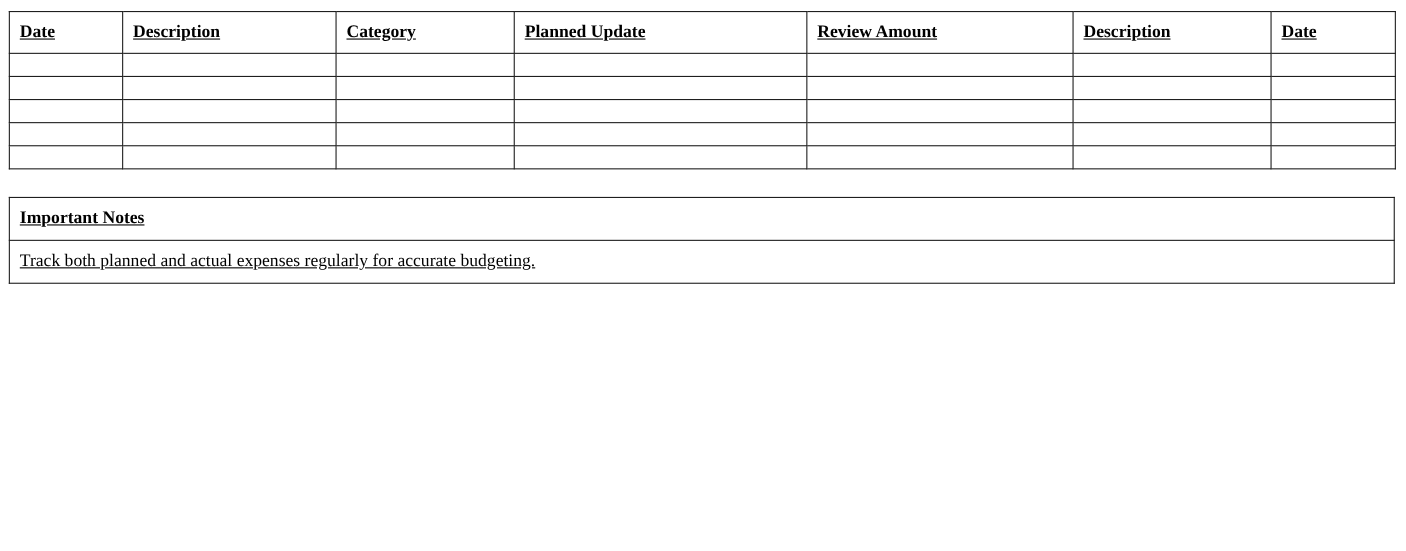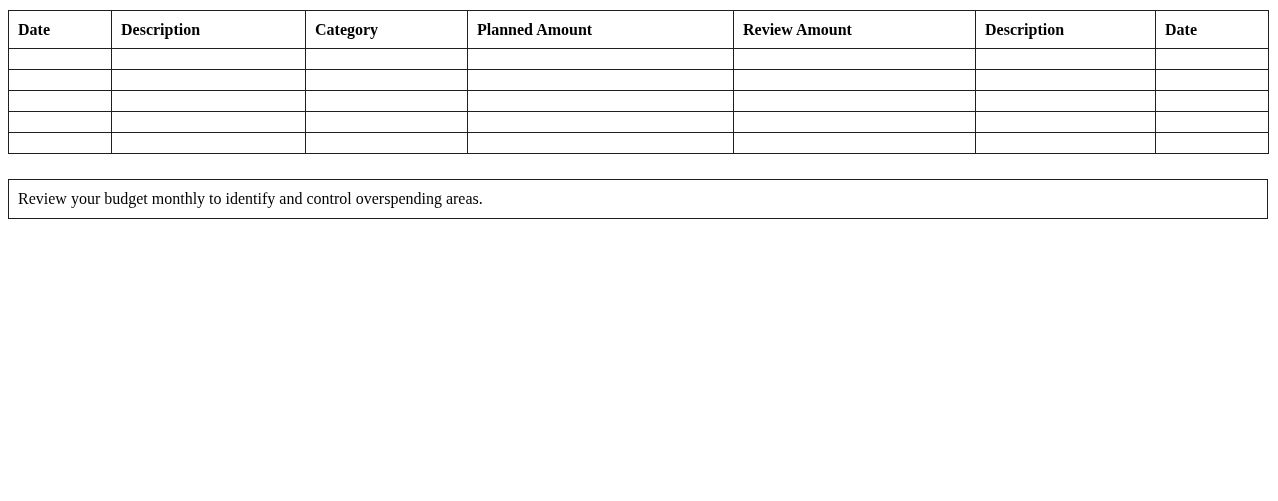--- a/index.html
+++ b/index.html
@@ -23,20 +23,21 @@
     table-layout:fixed;
     width:1260px;
     margin-left:8px;
   }
   td,th{
     border:1.5px solid var(--border-color);
     padding:0 5px 0 9px;
     vertical-align:middle;
     overflow:hidden;
     white-space:nowrap;
+    text-decoration:underline;
   }
 
   
   .budget{margin-top:10px;}
   .budget thead tr{height:38px;}
   .budget tbody tr{height:21px;}
   .budget th{
     text-align:left;
     font-weight:bold;
     font-size:16px;
@@ -67,21 +68,21 @@
       <col class="col-planned">
       <col class="col-actual">
       <col class="col-difference">
       <col class="col-notes">
     </colgroup>
     <thead>
       <tr>
         <th>Date</th>
         <th>Description</th>
         <th>Category</th>
-        <th>Planned Amount</th>
+        <th>Planned Update</th>
         <th>Review Amount</th>
         <th>Description</th>
         <th>Date</th>
       </tr>
     </thead>
     <tbody>
       <tr>
         <td></td>
         <td></td>
         <td></td>
@@ -125,18 +126,21 @@
         <td></td>
         <td></td>
         <td></td>
       </tr>
     </tbody>
   </table>
 
   <table class="notes">
     <tbody>
       <tr>
-        <td>Review your budget monthly to identify and control overspending areas.</td>
+        <td class="notes-header-cell">Important Notes</td>
+      </tr>
+      <tr>
+        <td>Track both planned and actual expenses regularly for accurate budgeting.</td>
       </tr>
     </tbody>
   </table>
 
 </div>
 
 </body></html>

